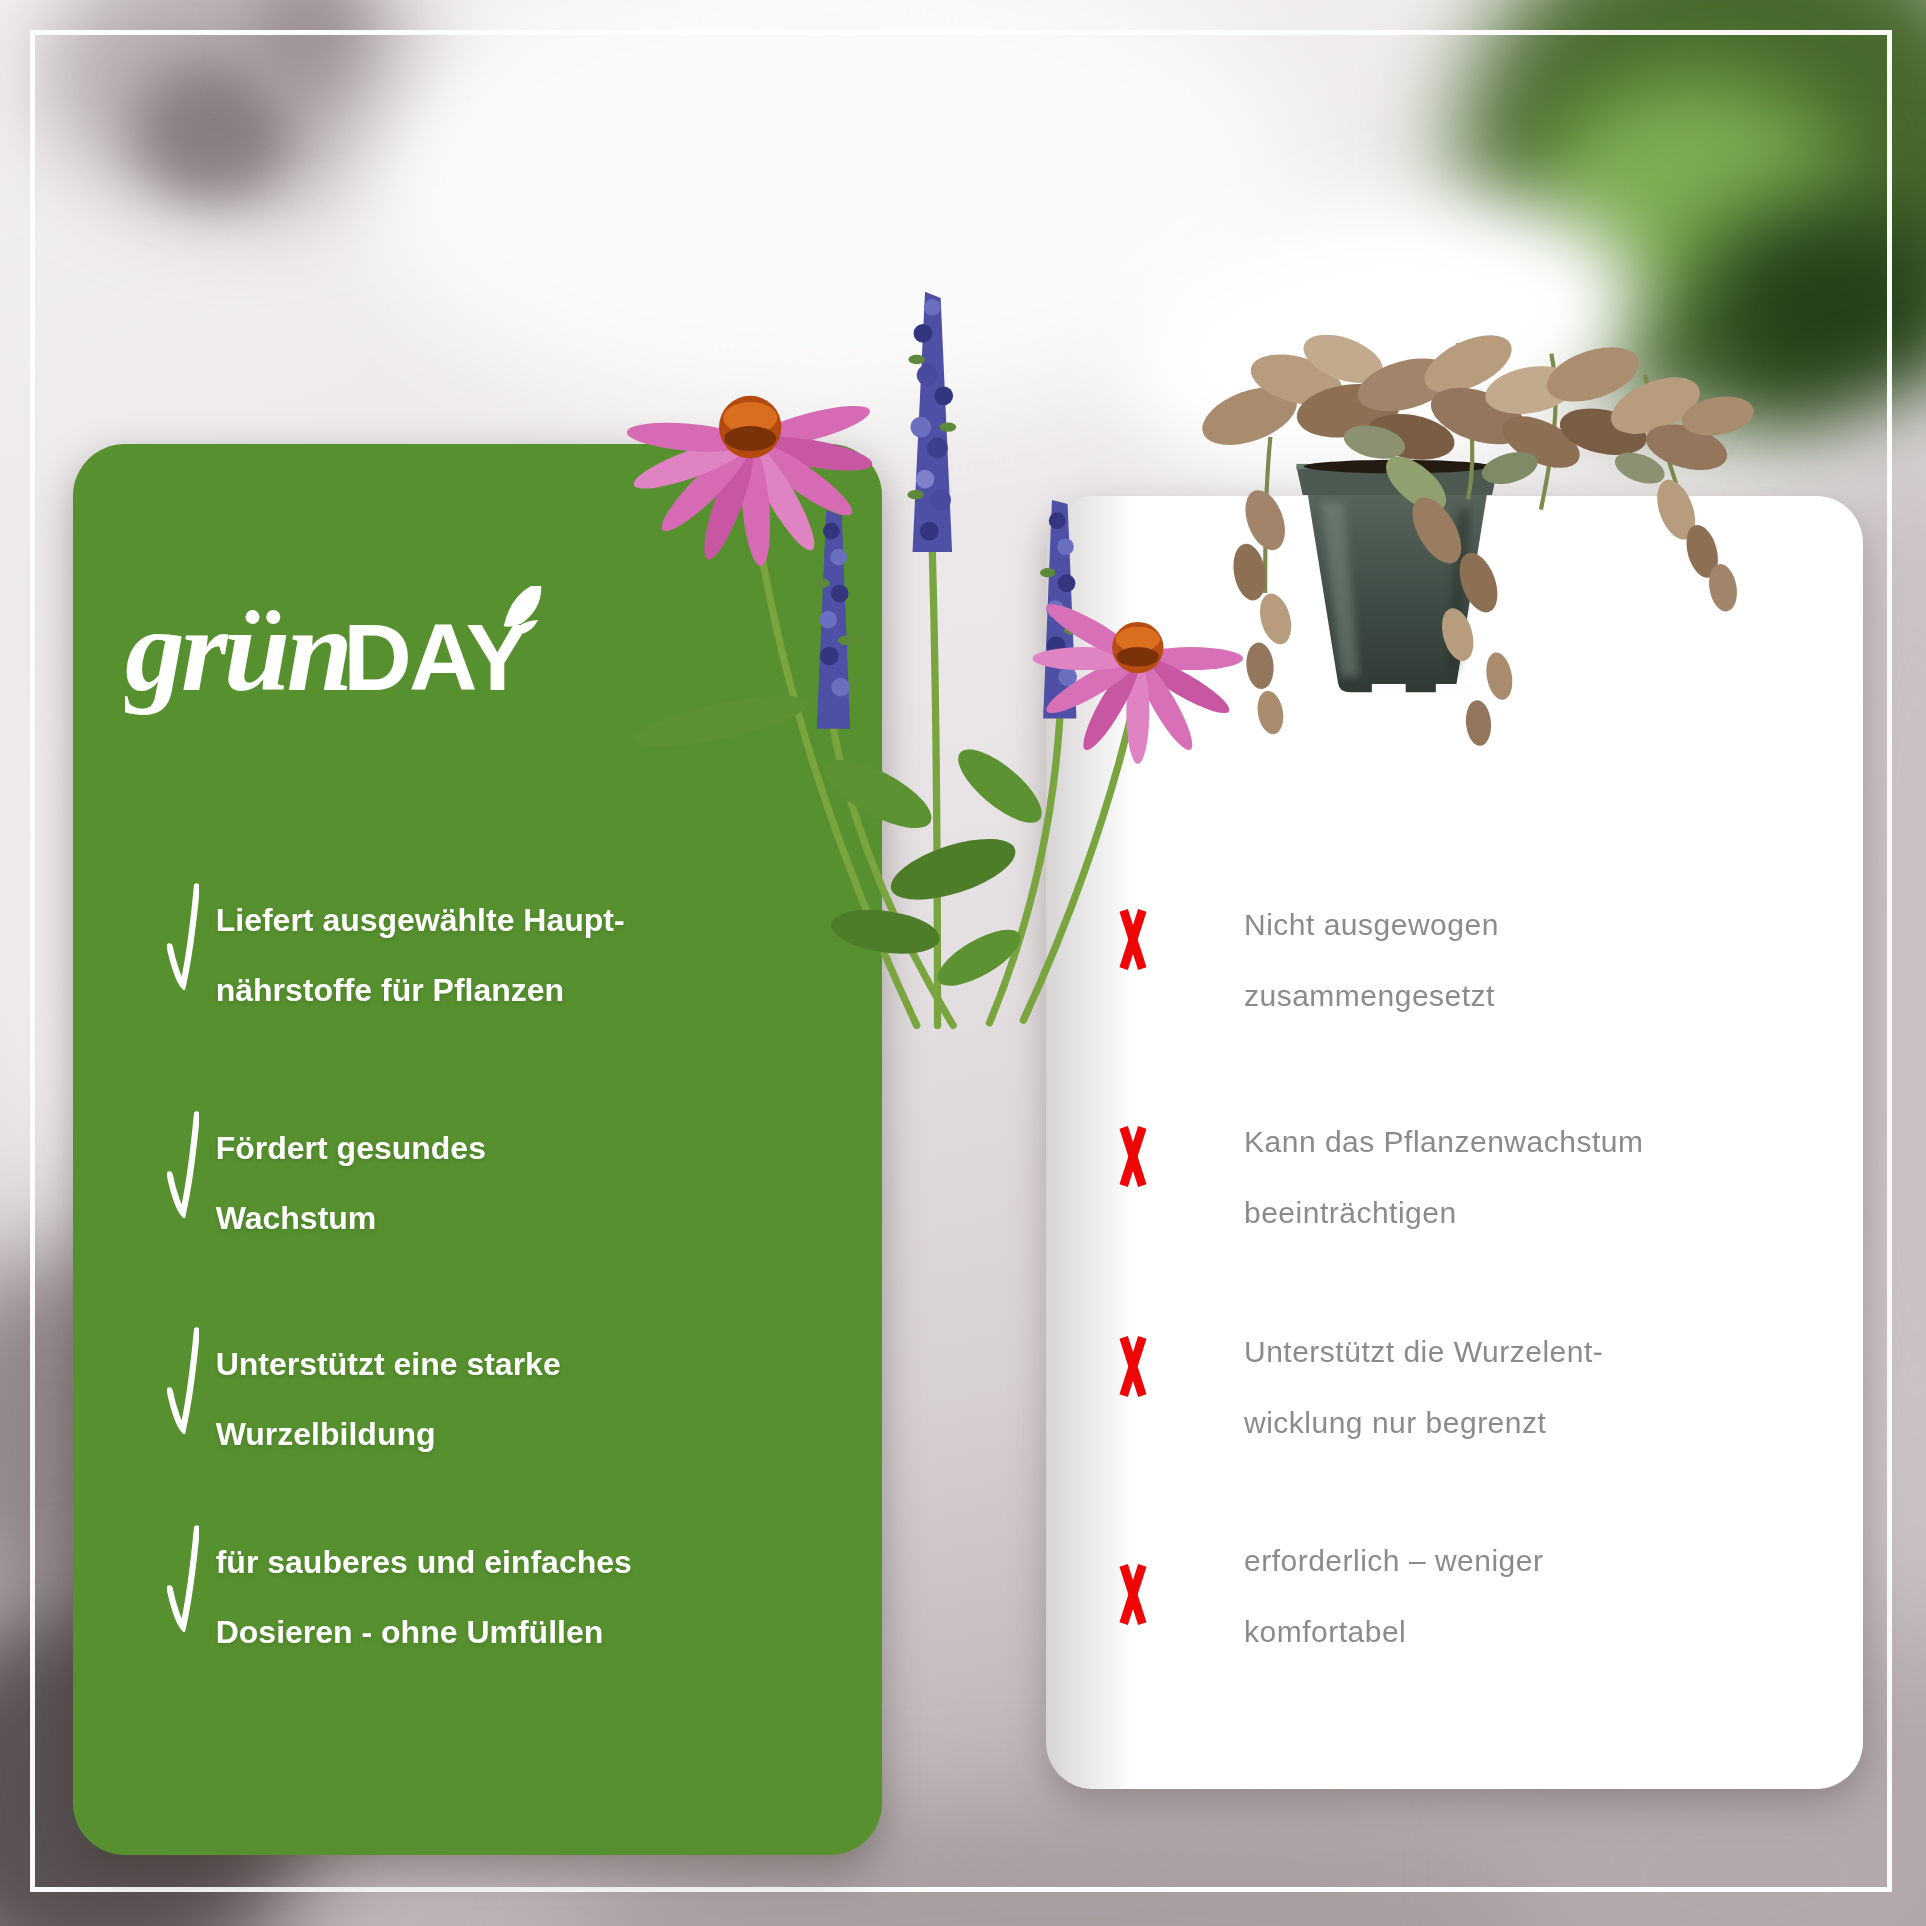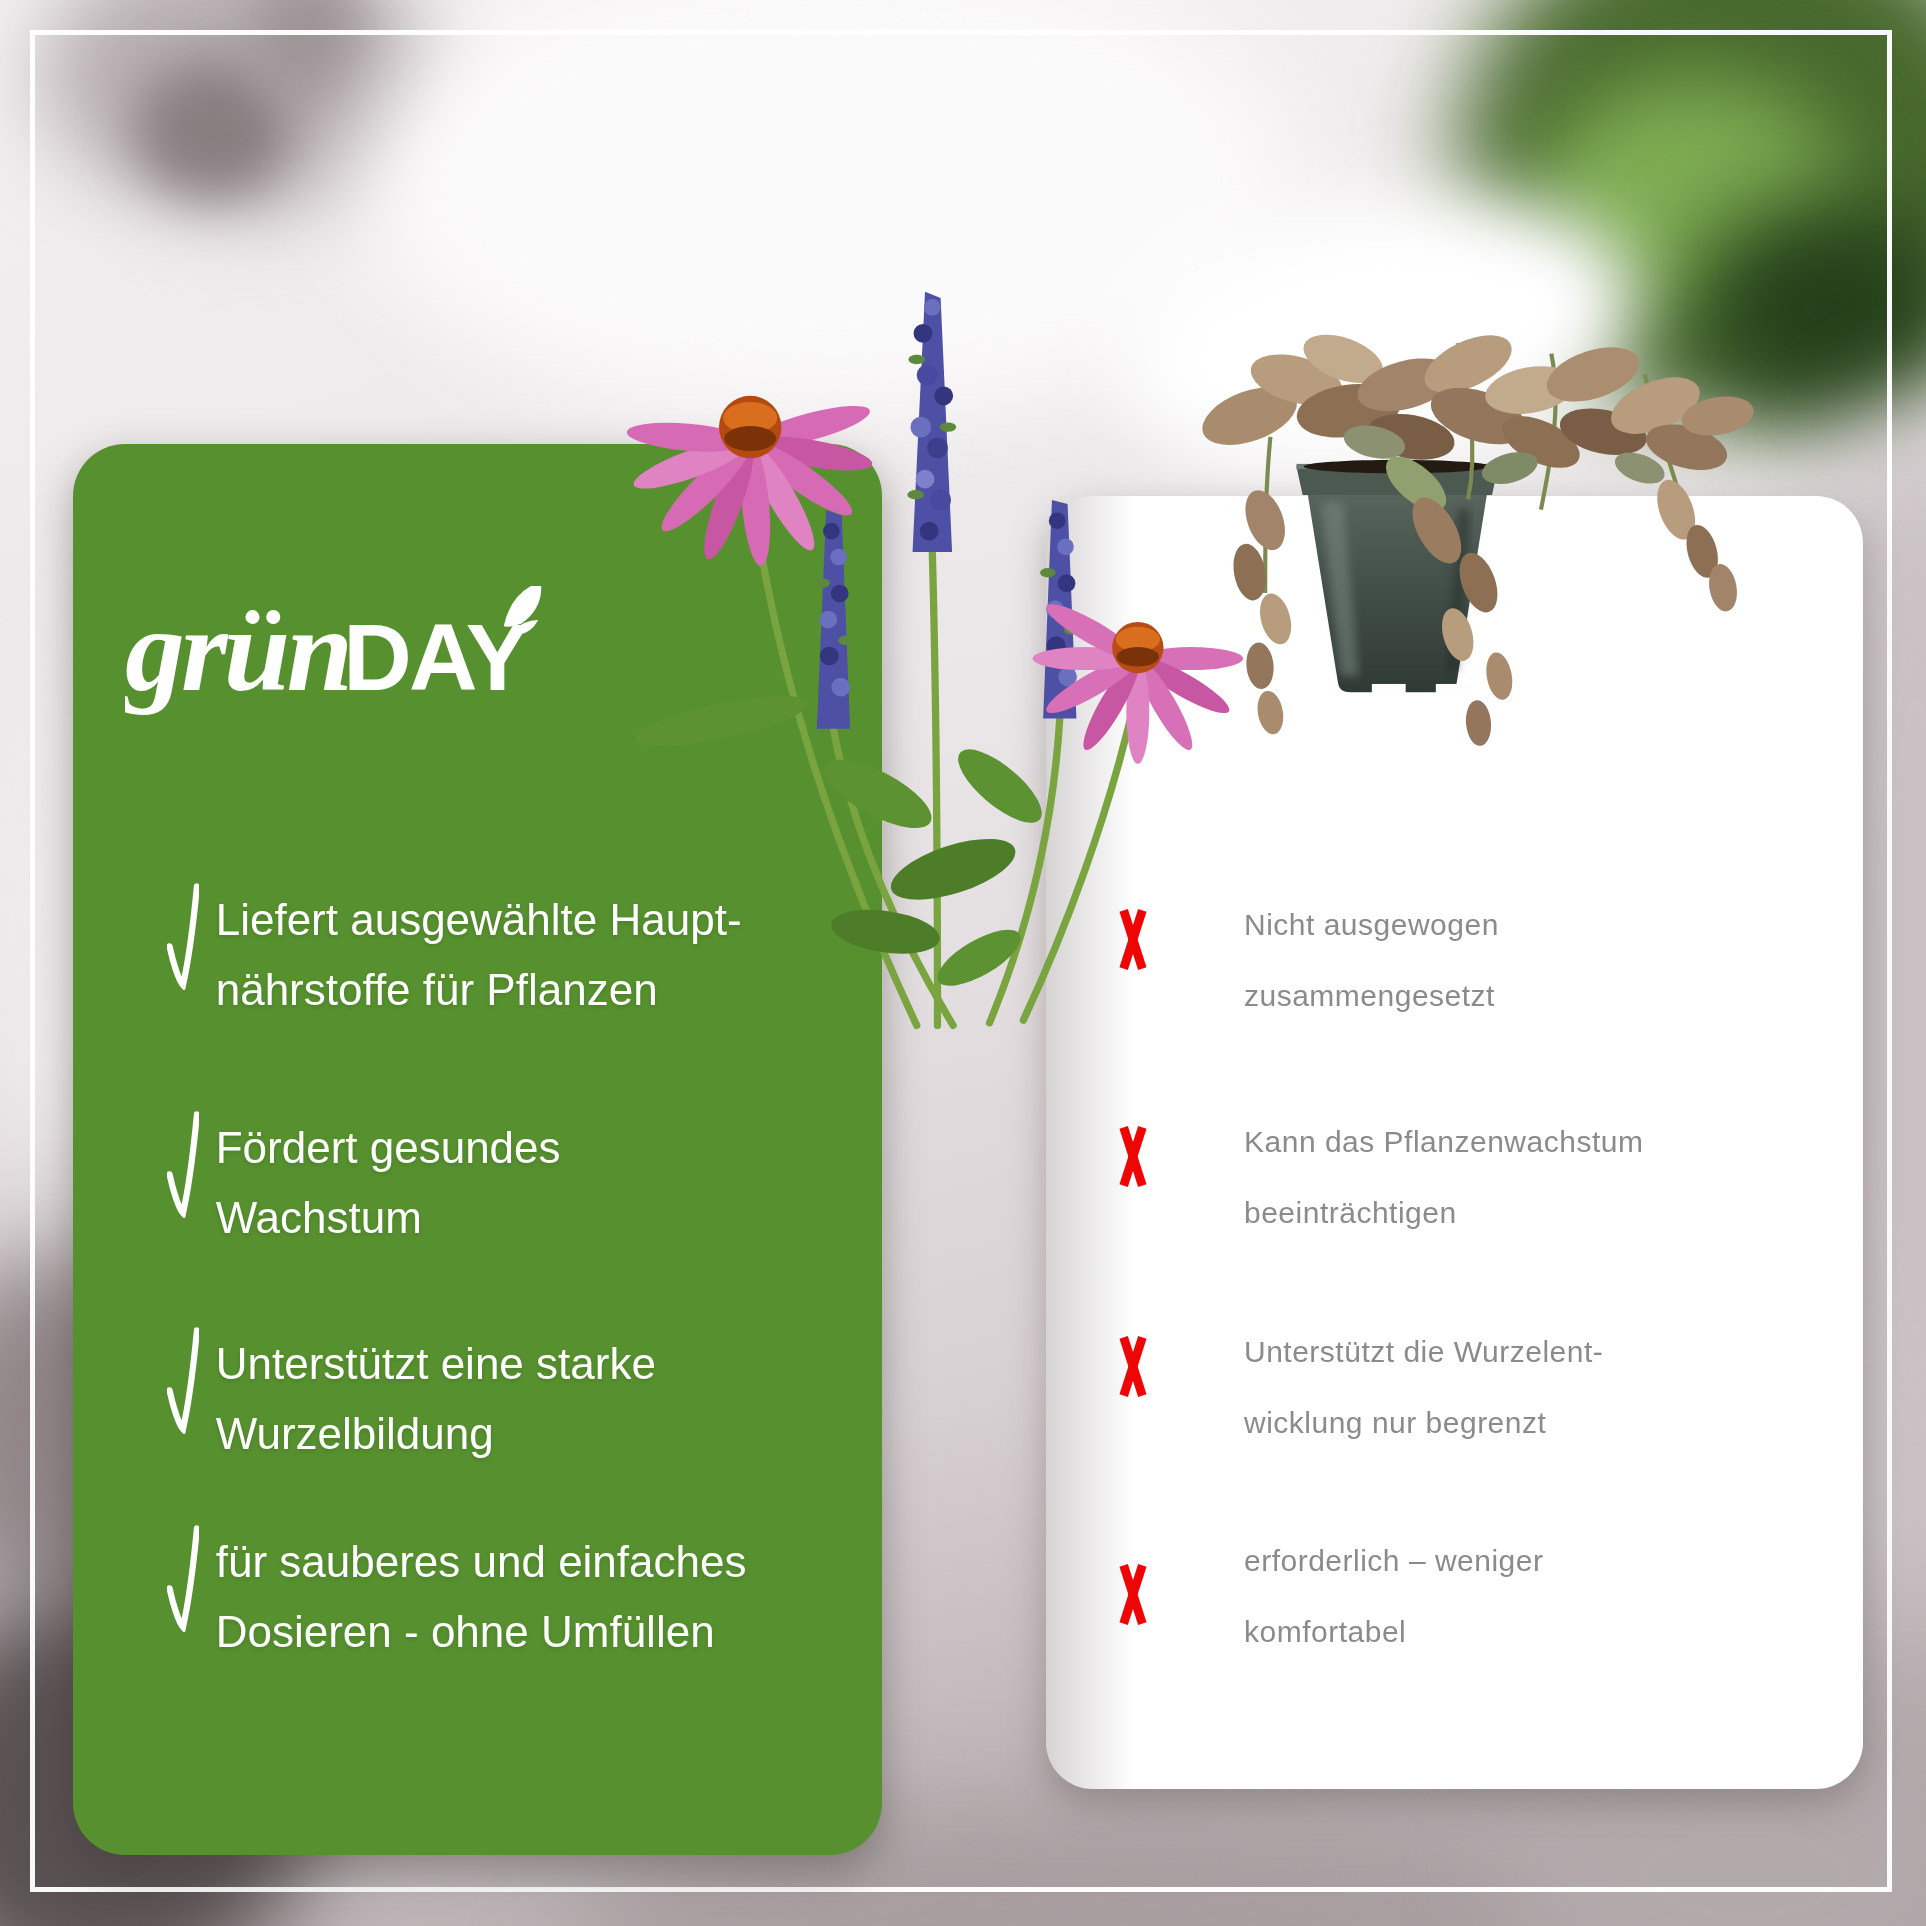--- a/index.html
+++ b/index.html
@@ -42,21 +42,21 @@
     left:73px;top:444px;width:792px;height:1411px;z-index:4;
     box-shadow:0 15.6px 42px rgba(60,55,50,.40);
     padding-left:17px;
   }
   .photo{position:absolute;z-index:5;}
 
   .logo{position:absolute;left:52px;top:142px;width:427px;height:143px;}
 
   .prow{position:absolute;left:94px;display:flex;gap:16.7px;align-items:flex-start;}
   .prow .check{width:32px;height:109px;flex:none;margin-top:-4.2px;}
-  .prow .lines{font-weight:400;font-size:44px;line-height:70px;white-space:nowrap;
+  .prow .lines{font-weight:700;font-size:32px;line-height:70px;white-space:nowrap;
                text-shadow:0 1.6px 4.2px rgba(20,40,10,.18);}
   .crow{position:absolute;left:73px;display:flex;gap:97px;align-items:flex-start;}
   .crow .xmark{width:28px;height:71px;flex:none;margin-top:14.6px;}
   .crow.r3 .xmark{margin-top:34px;}
   .crow .lines{font-size:30px;line-height:71px;white-space:nowrap;letter-spacing:0.5px;}
 </style>
 </head>
 <body>
 
 <div id="stage">

